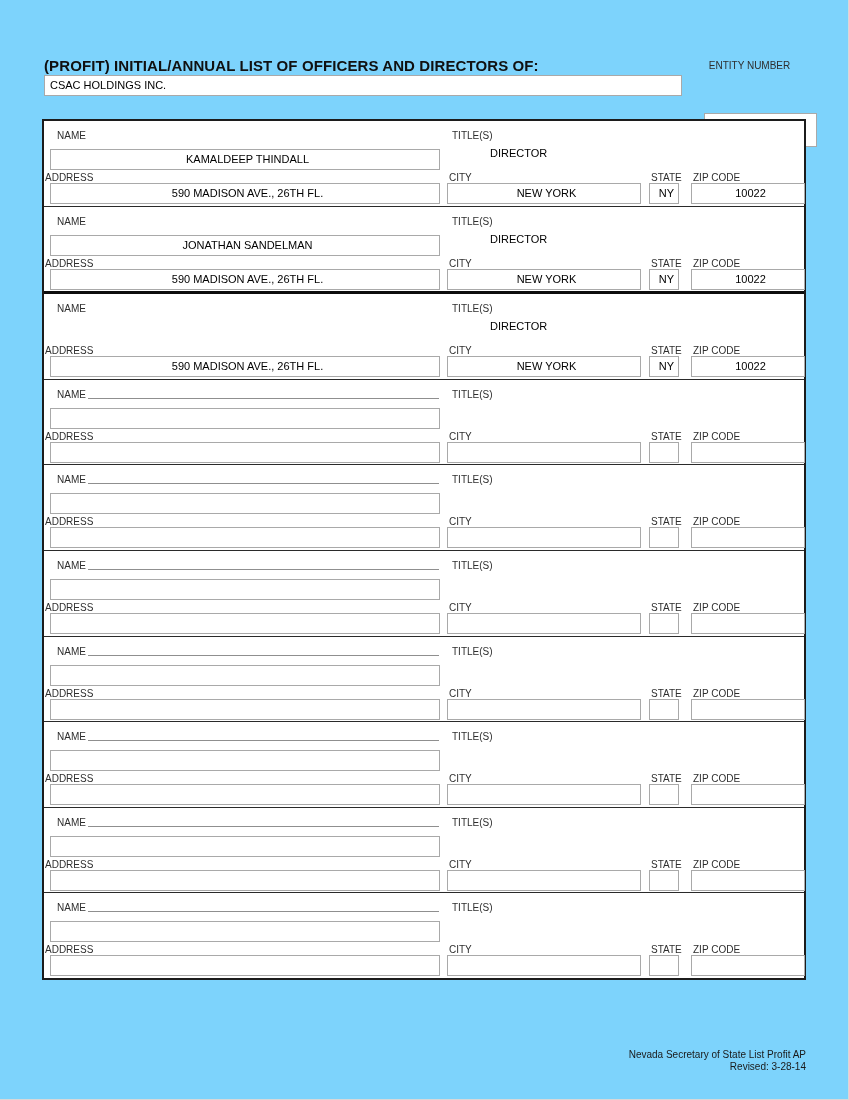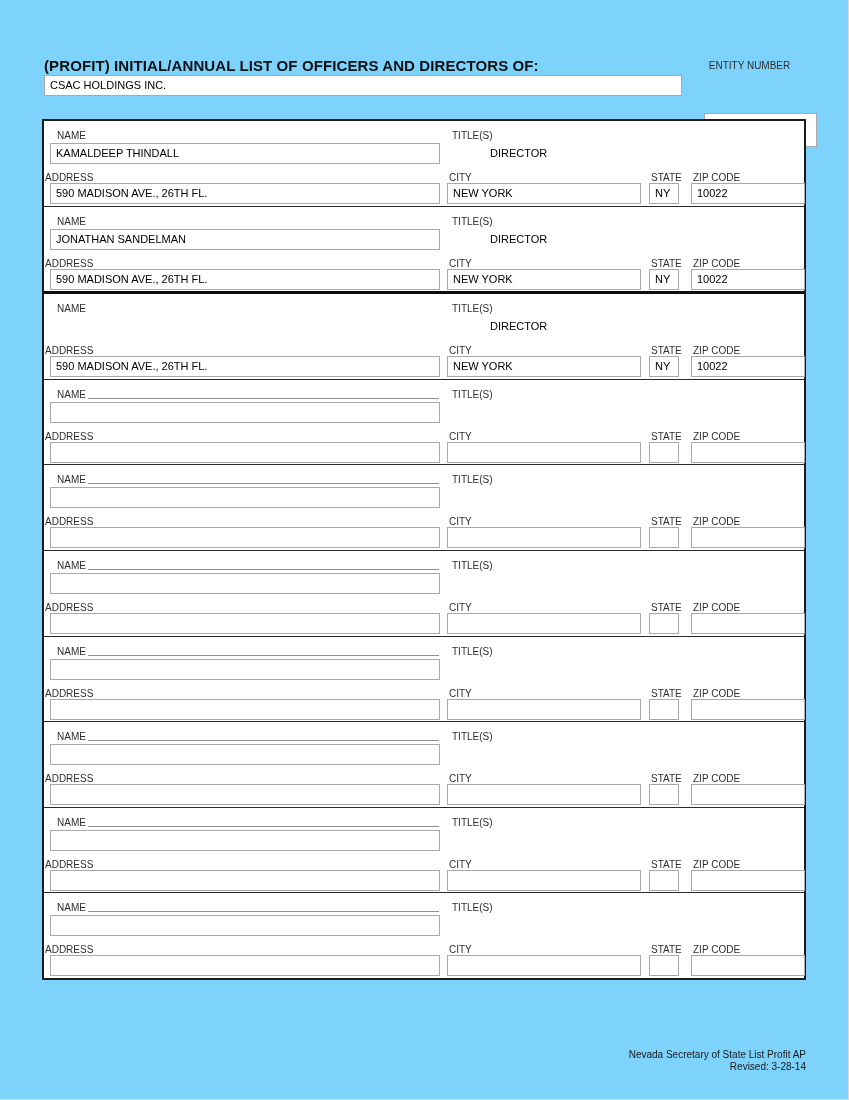--- a/index.html
+++ b/index.html
@@ -54,20 +54,21 @@
     position: absolute;
     left: 42px;
     top: 119px;
     width: 764px;
     height: 861px;
     border: 2px solid #1c1c1c;
     box-sizing: border-box;
     display: flex;
     flex-direction: column;
     background: #ffffff;
+    text-align: center;
   }
   .record { position: relative; flex: 1 1 0; }
   .record + .record { border-top: 1px solid #2a2a2a; }
   .record:nth-child(3) { border-top: 3px solid #0d0d0d; }
 
   .lbl {
     position: absolute;
     font-size: 10px;
     color: #2e2e2e;
     white-space: nowrap;
@@ -88,21 +89,21 @@
     white-space: nowrap;
   }
   .name-rule {
     flex: 1;
     margin-left: 2px;
     margin-bottom: 2px;
     border-bottom: 1px solid transparent;
   }
   .record.empty .name-rule { border-bottom-color: #8f8f8f; }
 
-  .name-box  { left: 6px;   top: 22px; width: 390px; height: 21px; }
+  .name-box  { left: 6px;   top: 28px; width: 390px; height: 21px; }
   .titles-lbl{ left: 408px; top: 9px; }
   .title-val {
     position: absolute;
     left: 446px;
     top: 26px;
     font-size: 11px;
     color: #000000;
     white-space: nowrap;
   }
   .addr-lbl  { left: 1px;  top: 51px; }

